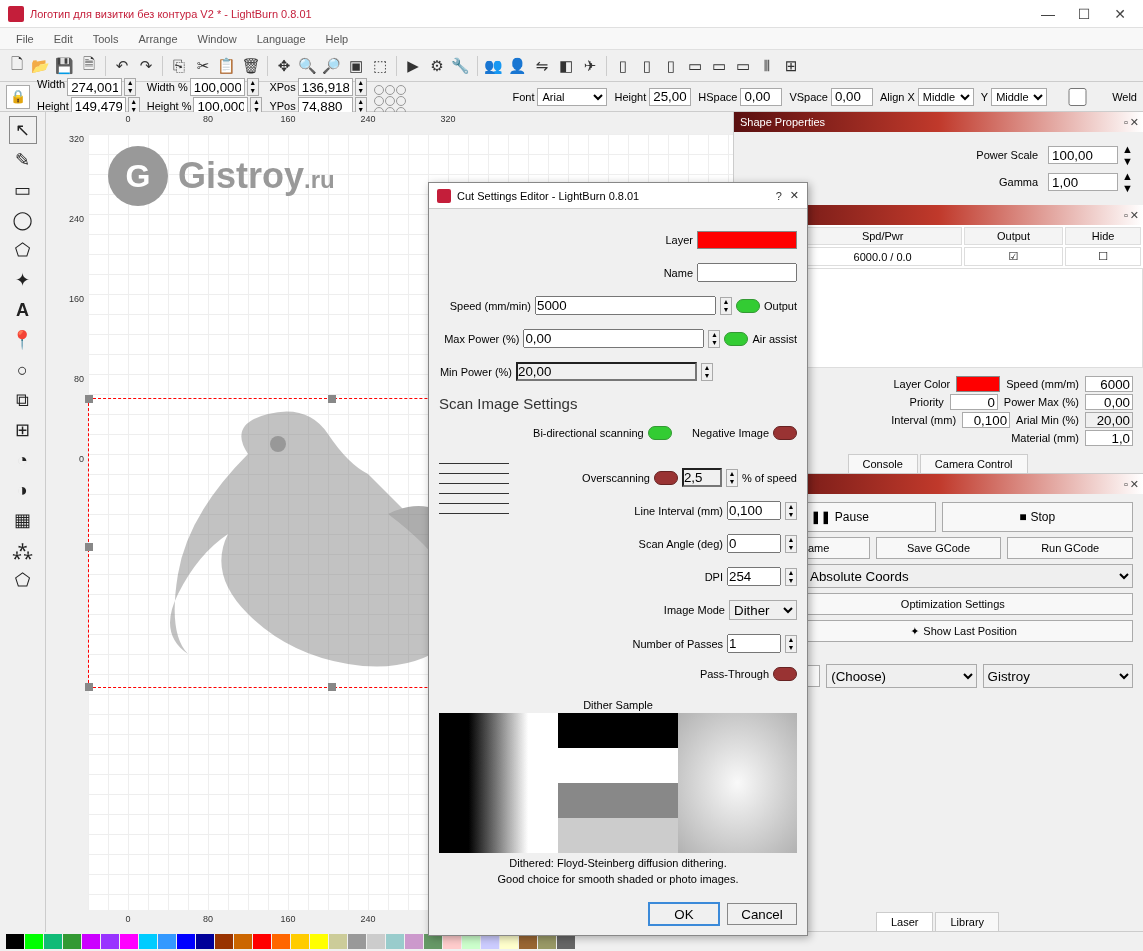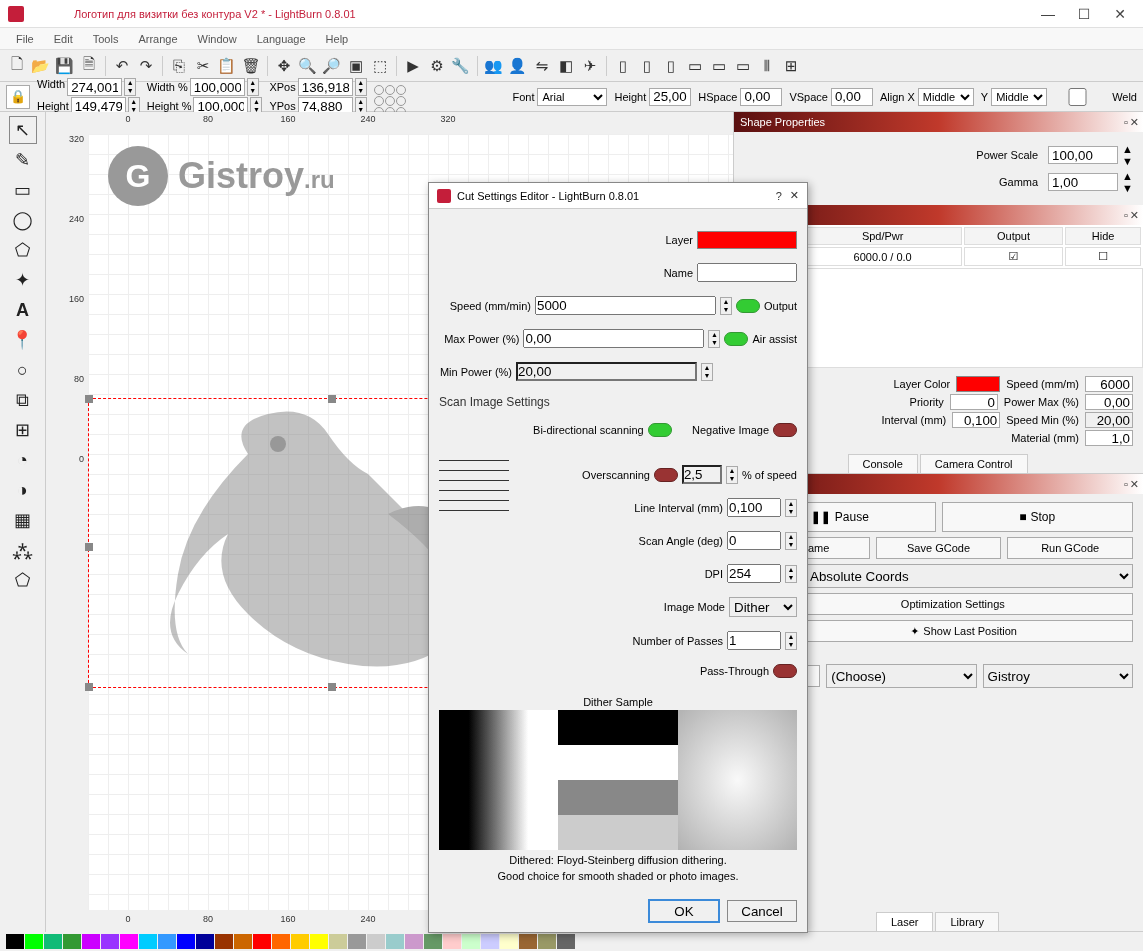--- a/index.html
+++ b/index.html
@@ -1,17 +1,17 @@
 <!DOCTYPE html>
 <html><head>
 <meta charset="utf-8">
 <style>
 * { box-sizing: border-box; margin: 0; padding: 0; }
 body { font-family: "Segoe UI", Tahoma, sans-serif; font-size: 11px; color: #000; background: #f0f0f0; width: 1143px; height: 951px; overflow: hidden; position: relative; }
-.titlebar { height: 28px; background: #fff; display: flex; align-items: center; padding: 0 8px; border-bottom: 1px solid #e0e0e0; gap: 44px; }
+.titlebar { height: 28px; background: #fff; display: flex; align-items: center; padding: 0 8px; border-bottom: 1px solid #e0e0e0; }
 .titlebar .icon { width: 16px; height: 16px; background: #c41e3a; margin-right: 6px; border-radius: 2px; }
 .titlebar .title { color: #c41e3a; flex: 1; }
 .win-controls { display: flex; gap: 6px; }
 .win-controls div { width: 30px; height: 24px; display: flex; align-items: center; justify-content: center; color: #444; font-size: 14px; }
 .menubar { height: 22px; background: #f8f8f8; display: flex; align-items: center; padding: 0 8px; gap: 4px; border-bottom: 1px solid #e0e0e0; }
 .menubar span { padding: 2px 8px; color: #555; }
 .toolbar { height: 32px; background: #f0f0f0; display: flex; align-items: center; padding: 0 6px; gap: 2px; border-bottom: 1px solid #ccc; }
 .toolbar .tb { width: 22px; height: 22px; display: flex; align-items: center; justify-content: center; font-size: 15px; color: #333; }
 .toolbar .sep { width: 1px; height: 20px; background: #ccc; margin: 0 3px; }
 .propbar { height: 30px; background: #f0f0f0; display: flex; align-items: center; padding: 0 6px; font-size: 11px; border-bottom: 1px solid #ccc; gap: 3px; }
@@ -73,21 +73,21 @@
 .dialog .dlg-title .c { margin-left: 8px; color: #333; }
 .dialog .body { padding: 8px 10px; }
 .dialog .frow { display: flex; align-items: center; justify-content: flex-end; margin: 14px 0; gap: 4px; }
 .dialog .frow label { }
 .dialog .frow select { width: 100px; height: 20px; border: 1px solid #aaa; }
 .dialog .frow .layerclr { width: 100px; height: 18px; background: #f00; border: 1px solid #888; }
 .dialog .frow .sp { width: 12px; height: 18px; border: 1px solid #aaa; background: #f0f0f0; font-size: 7px; line-height: 8px; text-align: center; }
 .dialog .toggle { width: 24px; height: 14px; border-radius: 7px; display: inline-block; position: relative; }
 .dialog .toggle.on { background: #3c3; border: 1px solid #393; }
 .dialog .toggle.off { background: #933; border: 1px solid #622; }
-.dialog .section { font-size: 12px; color: #333; margin: 6px 0 4px; }
+.dialog .section { font-size: 15px; color: #333; margin: 6px 0 4px; }
 .dialog .scanart { width: 70px; height: 60px; display: flex; flex-direction: column; justify-content: space-around; margin: 4px 0; }
 .dialog .scanart div { height: 1px; background: #333; position: relative; }
 .dialog .dither { display: flex; gap: 0; margin: 2px 0 4px; height: 140px; }
 .dialog .dither .grad1 { flex: 1; background: linear-gradient(90deg, #000, #fff); filter: contrast(2); }
 .dialog .dither .checker { flex: 1; background: #000; display: flex; flex-direction: column; }
 .dialog .dither .checker div { flex: 1; }
 .dialog .dither .grad2 { flex: 1; background: radial-gradient(#fff, #888); opacity: 0.6; }
 .dialog .desc { text-align: center; font-size: 11px; margin: 4px 0; }
 .dialog .dlg-btns { display: flex; justify-content: flex-end; gap: 8px; padding: 6px 10px 10px; }
 .dialog .dlg-btns button { width: 70px; height: 22px; border: 1px solid #888; background: #f0f0f0; }
@@ -344,21 +344,21 @@
       </div>
       <div class="row">
         <label>Priority</label>
           <input value="0" style="">
         <label>Power Max (%)</label>
           <input value="0,00" style="">
       </div>
       <div class="row">
         <label>Interval (mm)</label>
           <input value="0,100" style="">
-        <label>Speed Min (%)</label>
+        <label>Arial Min (%)</label>
           <input style="background: rgb(240, 240, 240);" value="20,00">
       </div>
       <div class="row">
           <label>Material (mm)</label>
           <input value="1,0" style="">
         </div>
     </div>
     <div class="tabs">
         <div class="tab">Console</div>
         <div class="tab">Camera Control</div>

